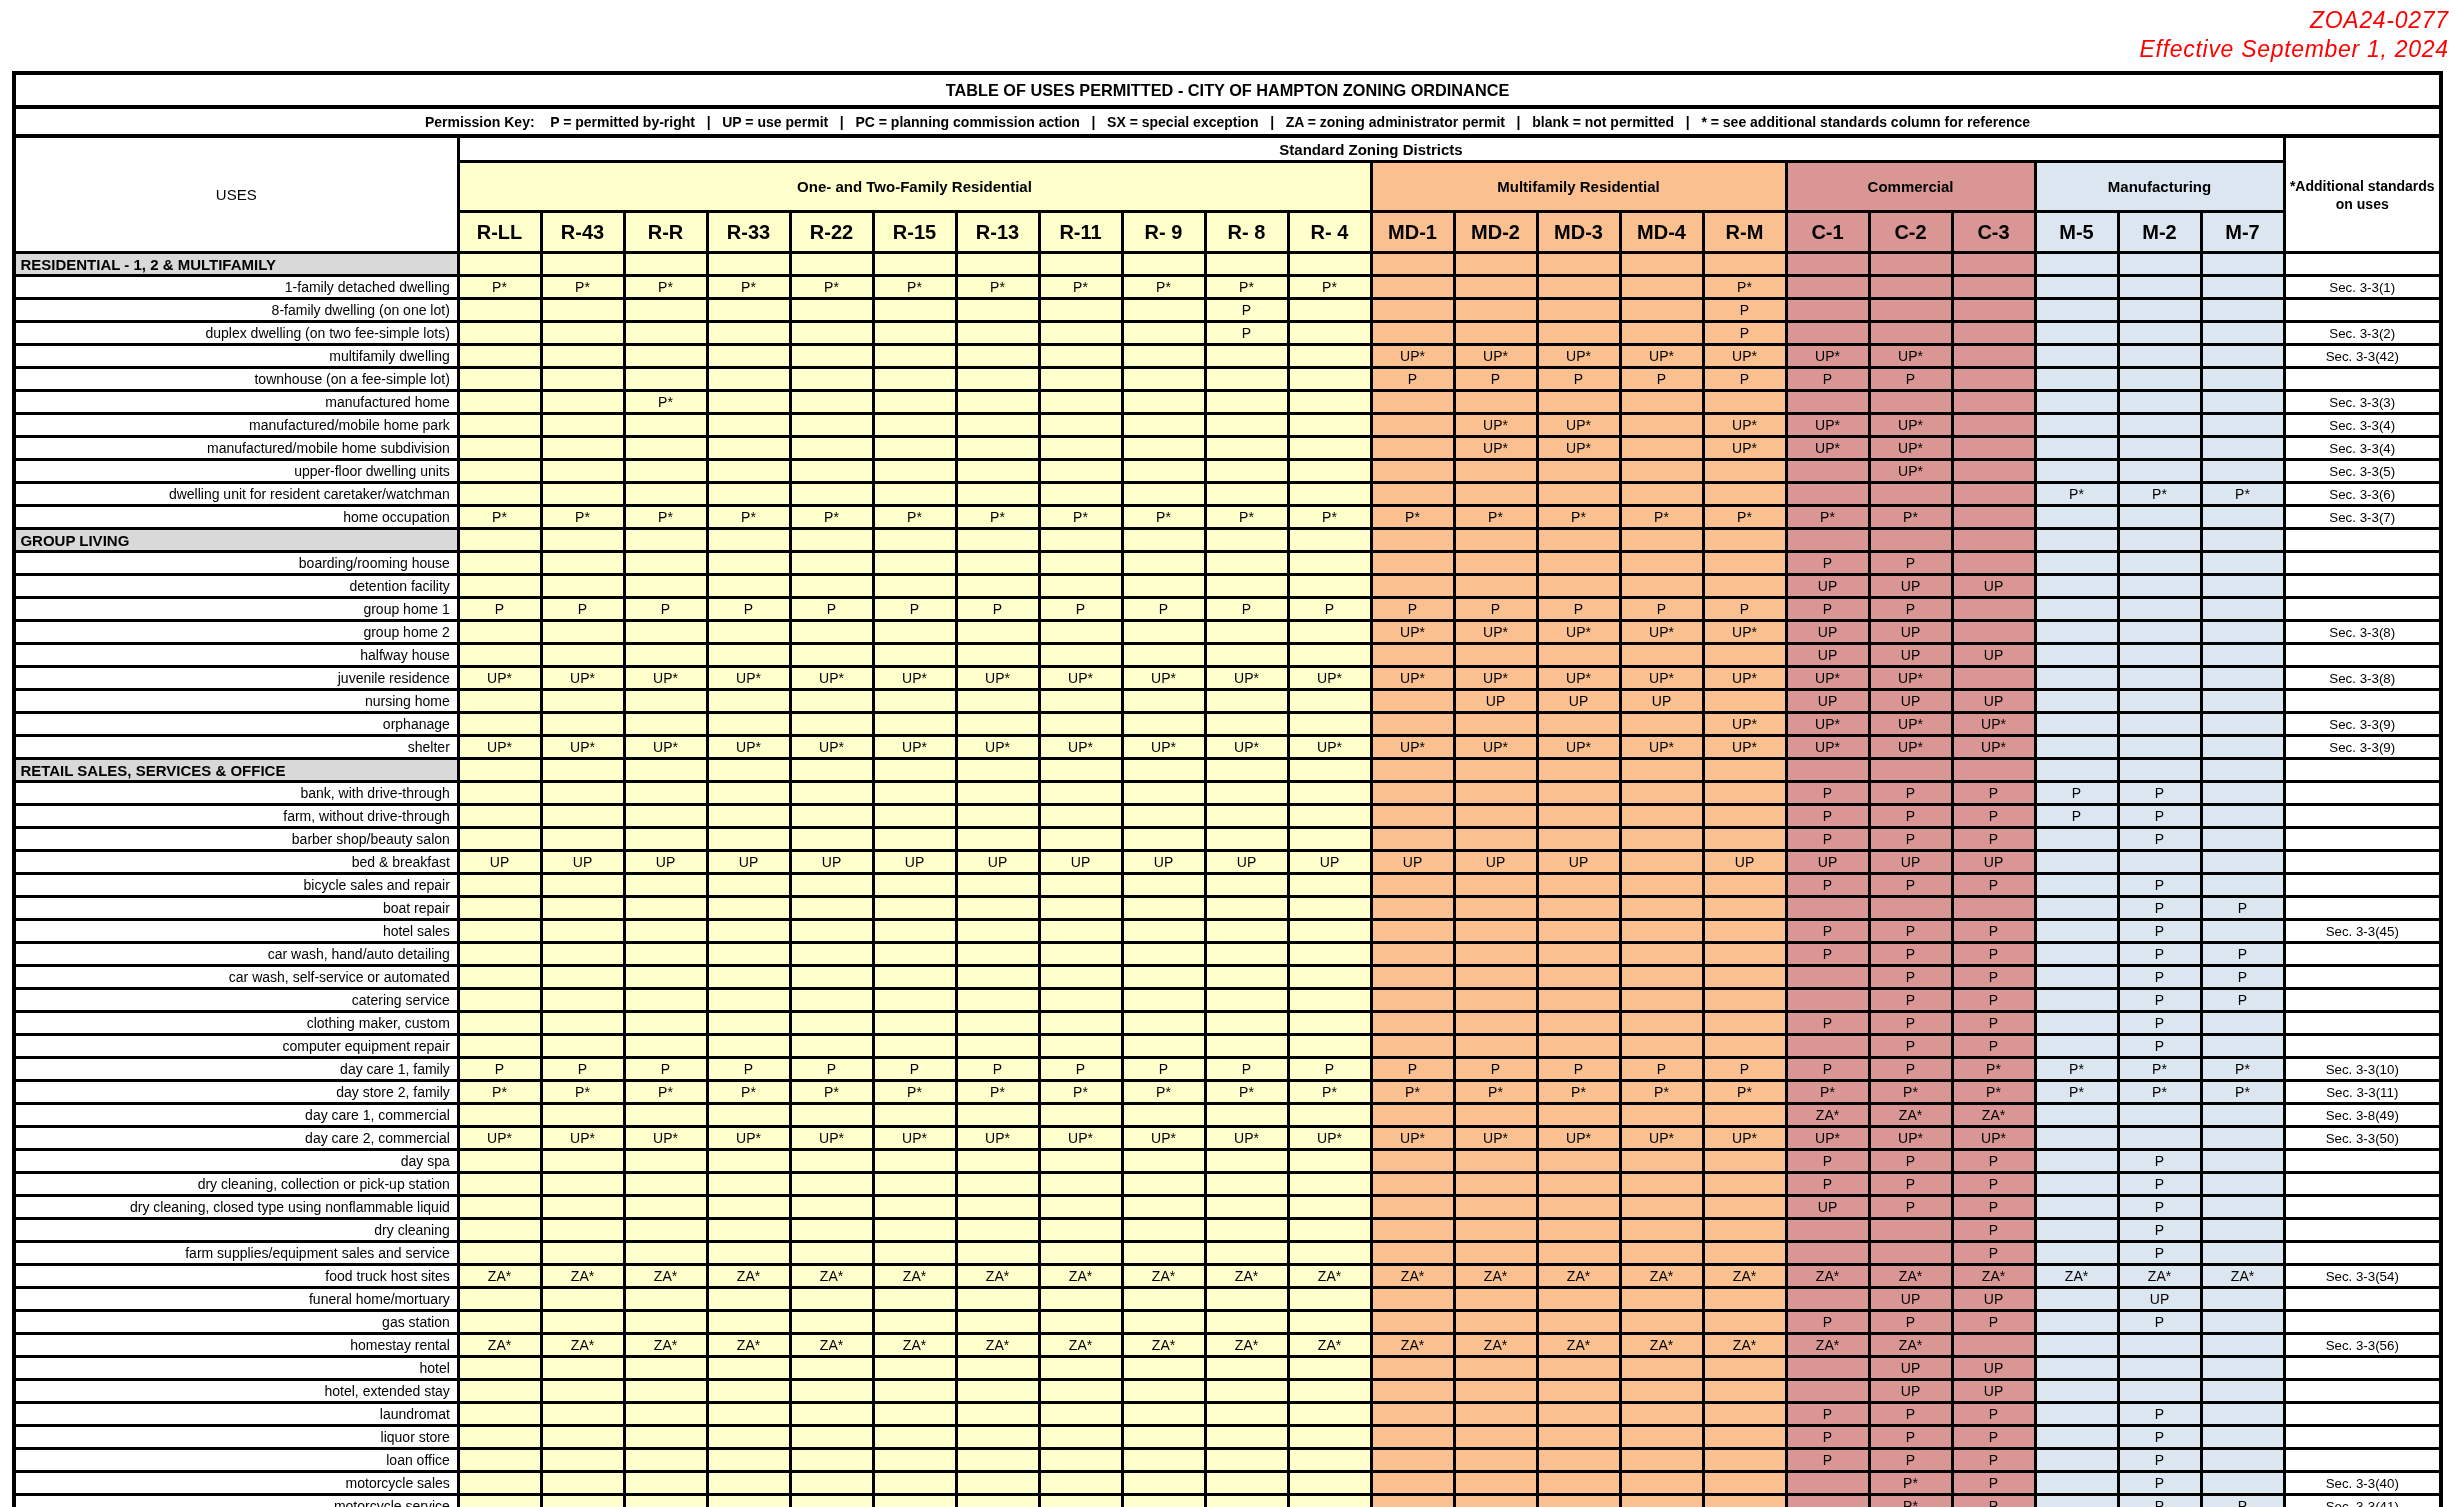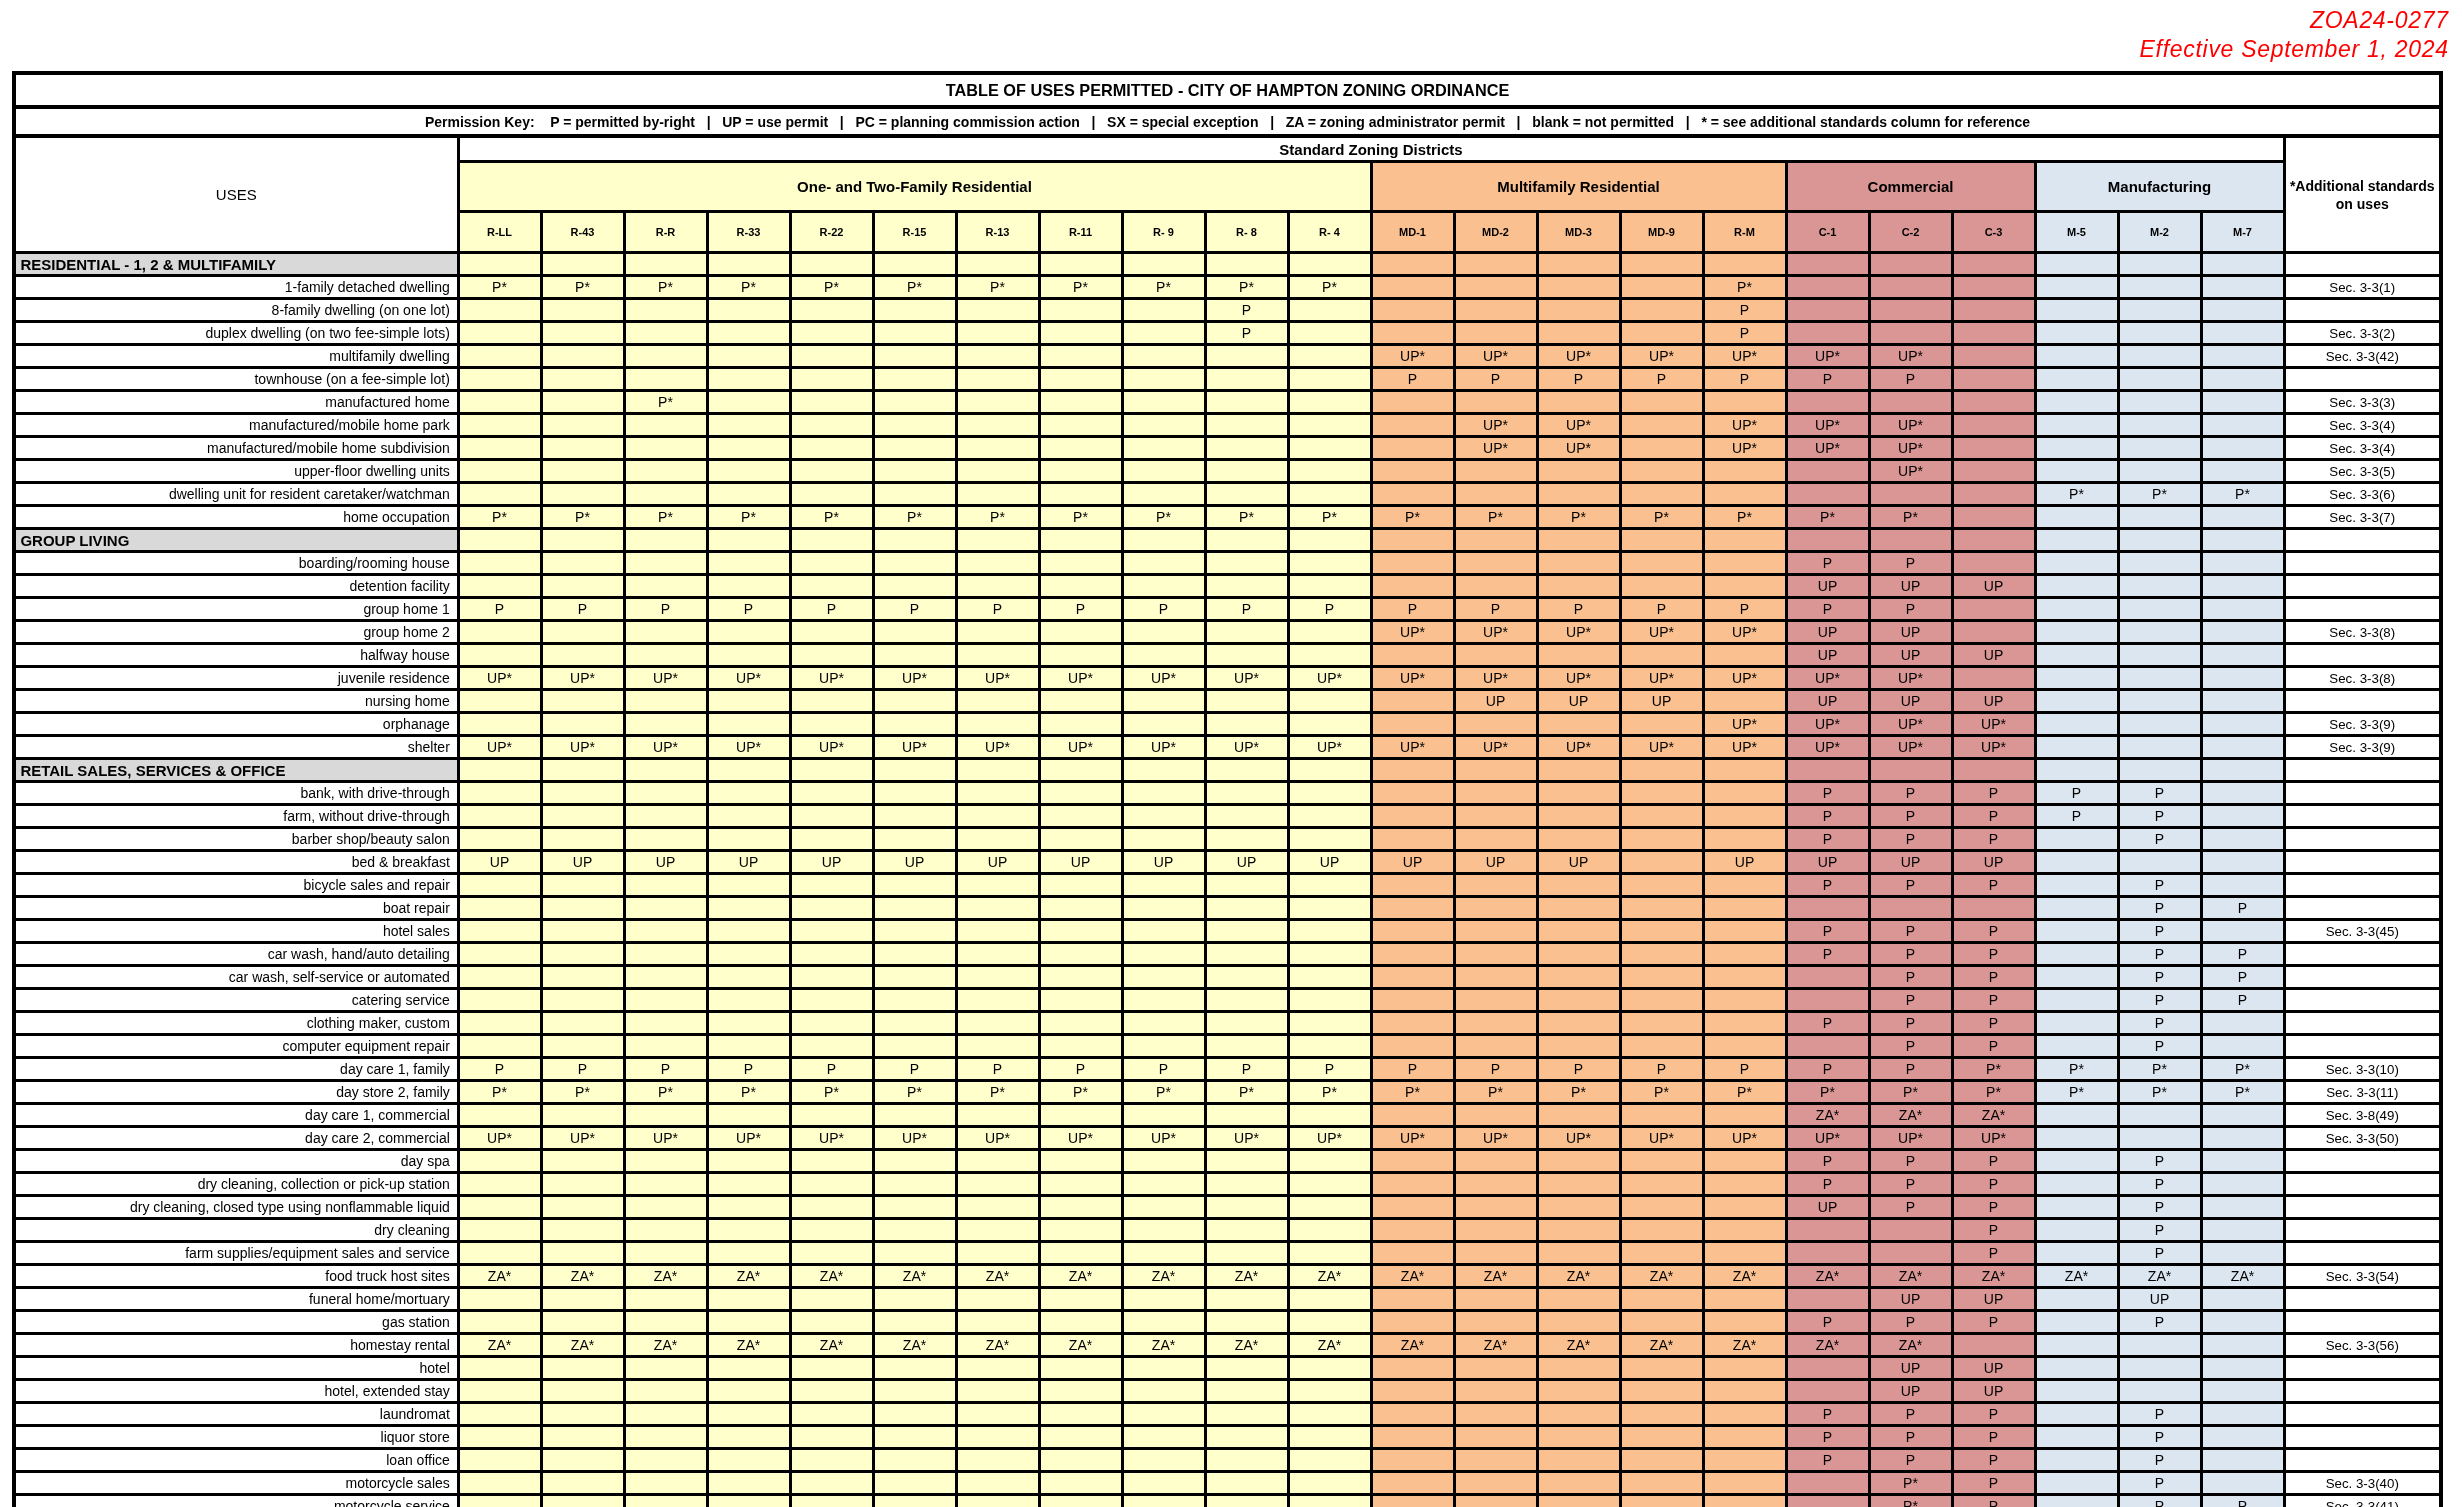--- a/index.html
+++ b/index.html
@@ -24,21 +24,21 @@
   tr.key-row td {
     height:25px; text-align:center; font-weight:bold; font-size:14px; border-bottom-width:4.4px;
   }
   td.uses-cell { text-align:center; font-size:15px; background:#fff; }
   td.szd-cell { height:22px; text-align:center; font-weight:bold; font-size:15px; background:#fff; }
   td.addl-cell {
     white-space:normal; text-align:center; font-weight:bold; font-size:14px;
     line-height:18px; background:#fff; padding:0 4.4px;
   }
   tr.group-row td { height:47px; text-align:center; font-weight:bold; font-size:15px; }
-  tr.code-row td { height:38px; text-align:center; font-weight:bold; font-size:11px; }
+  tr.code-row td { height:38px; text-align:center; font-weight:bold; font-size:20px; }
   tbody td { height:20px; font-size:14px; text-align:center; }
   td.use-label { text-align:right; padding-right:6.7px; font-size:14px; background:#fff; }
   td.section-label {
     background:#d9d9d9; font-weight:bold; text-align:left; padding-left:4.4px; font-size:15px;
   }
   td.sec-ref { background:#fff; font-size:13.3px; }
   .hatch {
     background-image:
       repeating-linear-gradient(0deg, rgba(70,70,70,.45) 0 0.7px, transparent 0.7px 3px),
       repeating-linear-gradient(90deg, rgba(70,70,70,.45) 0 0.7px, transparent 0.7px 3px);
@@ -107,21 +107,21 @@
         <td style="background: rgb(255, 255, 204);">R-22</td>
         <td style="background: rgb(255, 255, 204);">R-15</td>
         <td style="background: rgb(255, 255, 204);">R-13</td>
         <td style="background: rgb(255, 255, 204);">R-11</td>
         <td style="background: rgb(255, 255, 204);">R- 9</td>
         <td style="background: rgb(255, 255, 204);">R- 8</td>
         <td style="background: rgb(255, 255, 204);">R- 4</td>
         <td style="background: rgb(250, 192, 144);">MD-1</td>
         <td style="background: rgb(250, 192, 144);">MD-2</td>
         <td style="background: rgb(250, 192, 144);">MD-3</td>
-        <td style="background: rgb(250, 192, 144);">MD-9</td>
+        <td style="background: rgb(250, 192, 144);">MD-4</td>
         <td style="background: rgb(250, 192, 144);">R-M</td>
         <td style="background: rgb(217, 150, 148);">C-1</td>
         <td style="background: rgb(217, 150, 148);">C-2</td>
         <td style="background: rgb(217, 150, 148);">C-3</td>
         <td style="background: rgb(220, 230, 241);">M-5</td>
         <td style="background: rgb(220, 230, 241);">M-2</td>
         <td style="background: rgb(220, 230, 241);">M-7</td>
       </tr>
   </tbody>
   <tbody id="table-body">

